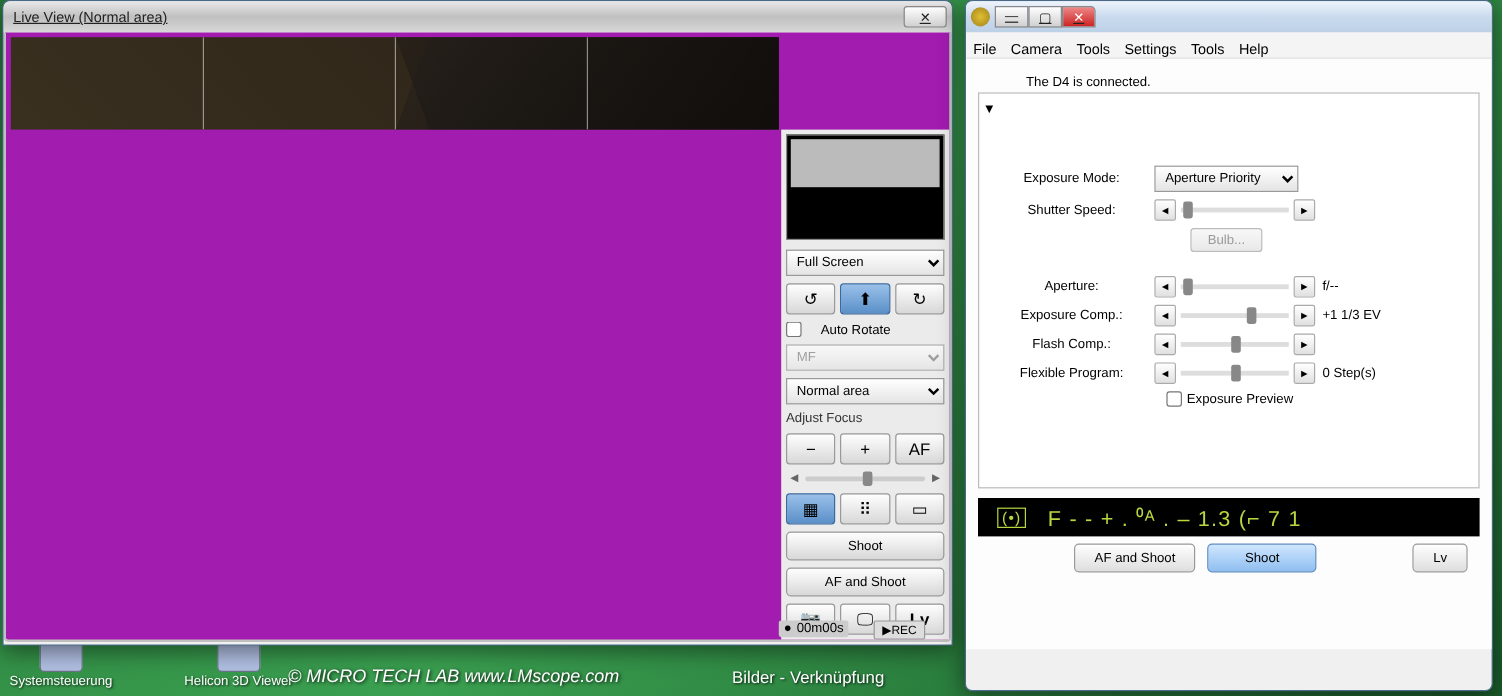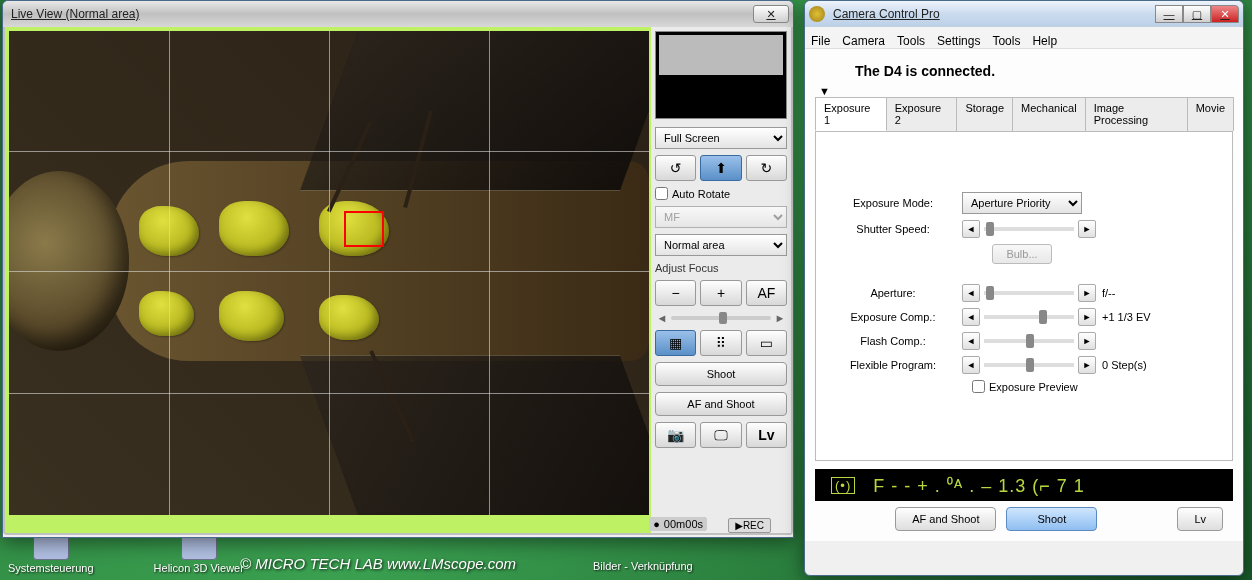--- a/index.html
+++ b/index.html
@@ -3,34 +3,34 @@
 <meta charset="utf-8">
 <style>
 * { box-sizing: border-box; margin: 0; padding: 0; font-family: "Segoe UI", Tahoma, sans-serif; }
 body { width: 1252px; height: 580px; background: linear-gradient(135deg, #2a7a3a 0%, #3aa050 50%, #1a5a2a 100%); position: relative; overflow: hidden; }
 
 
 .desktop-icons { position: absolute; bottom: 6px; left: 8px; display: flex; gap: 60px; }
 .desktop-icon { display: flex; flex-direction: column; align-items: center; gap: 2px; color: #fff; font-size: 11px; text-shadow: 1px 1px 2px rgba(0,0,0,.8); }
 .desktop-icon .ico { width: 36px; height: 36px; background: rgba(200,200,255,.85); border-radius: 4px; box-shadow: inset 0 0 0 1px rgba(0,0,0,.4); }
 .watermark { position: absolute; bottom: 8px; left: 240px; color: #fff; font-size: 15px; font-style: italic; text-shadow: 1px 1px 3px rgba(0,0,0,.9); }
-.watermark2 { position: absolute; bottom: 8px; left: 593px; color: #fff; font-size: 11px; text-shadow: 1px 1px 2px rgba(0,0,0,.8); }
+.watermark2 { position: absolute; bottom: 8px; left: 610px; color: #fff; font-size: 14px; text-shadow: 1px 1px 2px rgba(0,0,0,.8); }
 
 
 .window { position: absolute; background: #f0f0f0; border: 1px solid #4a6a8a; border-radius: 6px 6px 0 0; box-shadow: 0 4px 20px rgba(0,0,0,.5); }
 .titlebar { height: 26px; background: linear-gradient(180deg, #e8e8e8 0%, #c0c0c0 50%, #d8d8d8 100%); border-radius: 6px 6px 0 0; display: flex; align-items: center; padding: 0 4px; font-size: 12px; color: #222; text-decoration: underline; }
 .titlebar .title { flex: 1; padding-left: 4px; }
 .titlebar .winbtns { display: flex; gap: 0; }
 .winbtn { width: 28px; height: 18px; font-size: 11px; display: flex; align-items: center; justify-content: center; border: 1px solid #888; background: linear-gradient(#fefefe,#d0d0d0); }
 .winbtn.closebtn { background: linear-gradient(#e88,#c22); color: #fff; border-radius: 0 4px 0 0; }
 .winbtn.single { border-radius: 3px; width: 36px; }
 
 
 .liveview { left: 2px; top: 0; width: 792px; height: 538px; }
-.lv-body { display: flex; background: #bef264; height: 508px; border: 2px solid #c0c0c0; border-top: none; border-radius: 0 0 4px 4px; }
+.lv-body { display: flex; background: #a21caf; height: 508px; border: 2px solid #c0c0c0; border-top: none; border-radius: 0 0 4px 4px; flex-direction: column; }
 .lv-image { width: 640px; height: 484px; position: relative; margin: 4px 0 0 4px; background: linear-gradient(45deg,#3a3020,#2a2015); overflow: hidden; }
 .specimen { position: absolute; inset: 0; }
 .eye { position: absolute; left: -20px; top: 140px; width: 140px; height: 180px; border-radius: 50%; background: radial-gradient(circle at 40% 40%, #8a7a4a, #5a4a2a 60%, #2a2010); box-shadow: inset -10px -10px 20px rgba(0,0,0,.5); }
 .thorax { position: absolute; left: 100px; top: 130px; width: 540px; height: 200px; background: linear-gradient(90deg, #6a5530 0%, #3a2a15 100%); border-radius: 80px 20px 20px 80px; }
 .spot { position: absolute; border-radius: 40% 60% 50% 50%; background: radial-gradient(circle at 40% 30%, #e0e040, #b8b820 60%, #8a8a15); box-shadow: inset -4px -4px 8px rgba(0,0,0,.3), 1px 1px 2px rgba(0,0,0,.3); }
 .s1 { left: 130px; top: 175px; width: 60px; height: 50px; }
 .s2 { left: 210px; top: 170px; width: 70px; height: 55px; }
 .s3 { left: 310px; top: 170px; width: 70px; height: 55px; }
 .s4 { left: 130px; top: 260px; width: 55px; height: 45px; }
 .s5 { left: 210px; top: 260px; width: 65px; height: 50px; }
@@ -49,35 +49,35 @@
 .focus-box { position: absolute; left: 335px; top: 180px; width: 40px; height: 36px; border: 2px solid #ff0000; }
 .lv-timer { position: absolute; right: 86px; bottom: 6px; color: #000; font-size: 11px; display: flex; align-items: center; gap: 4px; background:#ccc; padding:1px 4px; border-radius:2px;}
 .lv-rec { position: absolute; right: 22px; bottom: 4px; border:1px solid #999; padding:1px 6px; font-size:10px; background:#ddd; border-radius:2px;}
 .lv-right { width: 140px; margin-left: auto; background: #ebebeb; padding: 4px; display: flex; flex-direction: column; gap: 6px; }
 .thumb { height: 88px; background: #000; border: 1px solid #888; margin-bottom: 2px; }
 .thumb-inner { margin: 3px; height: 40px; background: #bbb; }
 select, .sel { width: 100%; height: 22px; font-size: 11px; border: 1px solid #999; background: linear-gradient(#fff,#e4e4e4); padding: 0 4px; }
 .btnrow { display: flex; gap: 4px; }
 .sqbtn { flex: 1; height: 26px; border: 1px solid #999; background: linear-gradient(#fefefe,#d8d8d8); border-radius: 3px; font-size: 14px; display: flex; align-items: center; justify-content: center; }
 .sqbtn.active { background: linear-gradient(#9ac0ea,#5a90c8); border-color:#3a6aa0; }
-.chk { display: flex; align-items: center; gap: 4px; font-size: 11px; }
+.chk { display: flex; align-items: center; gap: 16px; font-size: 11px; }
 .lbl { font-size: 11px; color: #333; }
 .slider-thin { display:flex; align-items:center; gap:2px; }
 .slider-thin .tr { flex:1; height:4px; background:#ccc; position:relative; border-radius:2px; }
 .slider-thin .tr::after { content:''; position:absolute; left:48%; top:-4px; width:8px; height:12px; background:#888; border-radius:2px; }
 .arrow { width:14px; font-size:11px; text-align:center; color:#666; }
 .widebtn { height: 24px; border: 1px solid #999; background: linear-gradient(#fefefe,#d8d8d8); border-radius: 4px; font-size: 11px; display: flex; align-items: center; justify-content: center; }
 
 
 .ccp { right: 8px; top: 0; width: 440px; height: 576px; border-radius: 6px; }
 .ccp .titlebar { background: linear-gradient(180deg,#eef4fb 0%,#cadbee 50%,#bcd0e6 100%); }
 .ccp .appico { width:16px; height:16px; background: radial-gradient(circle,#e0c030,#a08020); border-radius:50%; margin-right:4px;}
 .menubar { height: 22px; background: #f4f4f4; display: flex; align-items: flex-end; padding: 0 6px; gap: 12px; font-size: 12px; border-bottom: 1px solid #ddd; }
 .ccp-body { padding: 8px 10px; background: #fdfdfd; height: 492px; position: relative; }
-.status-line { font-weight: bold; font-size: 14px; margin: 6px 0 2px 40px; }
+.status-line { font-weight: normal; font-size: 11px; margin: 6px 0 2px 40px; }
 .tri { position:absolute; left:14px; top:36px; font-size:11px; }
 .tabs { display: flex; margin-top: 18px; }
 .tab { padding: 4px 8px; font-size: 11px; border: 1px solid #bbb; border-bottom: none; background: #ececec; margin-right: -1px; }
 .tab.active { background: #fff; border-bottom: 1px solid #fff; position: relative; z-index: 2; }
 .tabpanel { border: 1px solid #bbb; height: 330px; background: #fff; padding: 60px 16px 12px 16px; }
 .formrow { display: flex; align-items: center; margin-bottom: 6px; }
 .formrow .flabel { width: 130px; text-align: center; font-size: 11px; padding-right: 8px; }
 .formrow select { width: 120px; }
 .ctrl-slider { display:flex; align-items:center; gap:4px; }
 .nudge { width:18px; height:18px; border:1px solid #aaa; background:linear-gradient(#fff,#e0e0e0); font-size:9px; display:flex;align-items:center;justify-content:center; border-radius:2px;}
@@ -183,46 +183,37 @@
       </div>
     </div>
     <div class="lv-timer">●<span>00m00s</span></div>
     <div class="lv-rec">▶<span>REC</span></div>
   </div>
 </div>
 
 <div class="window ccp">
   <div class="titlebar">
     <div class="appico"></div>
-    <span class="title">Camera Control Pro</span>
     <div class="winbtns">
       <div class="winbtn">—</div>
       <div class="winbtn">▢</div>
       <div class="winbtn closebtn">✕</div>
     </div>
   </div>
   <div class="menubar">
     <span>File</span>
     <span>Camera</span>
     <span>Tools</span>
     <span>Settings</span>
     <span>Tools</span>
     <span>Help</span>
   </div>
   <div class="ccp-body">
     <div class="tri">▼</div>
     <div class="status-line">The D4 is connected.</div>
-    <div class="tabs">
-      <div class="tab active">Exposure 1</div>
-      <div class="tab">Exposure 2</div>
-      <div class="tab">Storage</div>
-      <div class="tab">Mechanical</div>
-      <div class="tab">Image Processing</div>
-      <div class="tab">Movie</div>
-    </div>
     <div class="tabpanel">
       <div class="formrow">
         <div class="flabel">Exposure Mode:</div>
         <select><option>Aperture Priority</option></select>
       </div>
       <div class="formrow">
         <div class="flabel">Shutter Speed:</div>
         <div class="ctrl-slider">
           <div class="nudge">◄</div>
           <div class="track">

